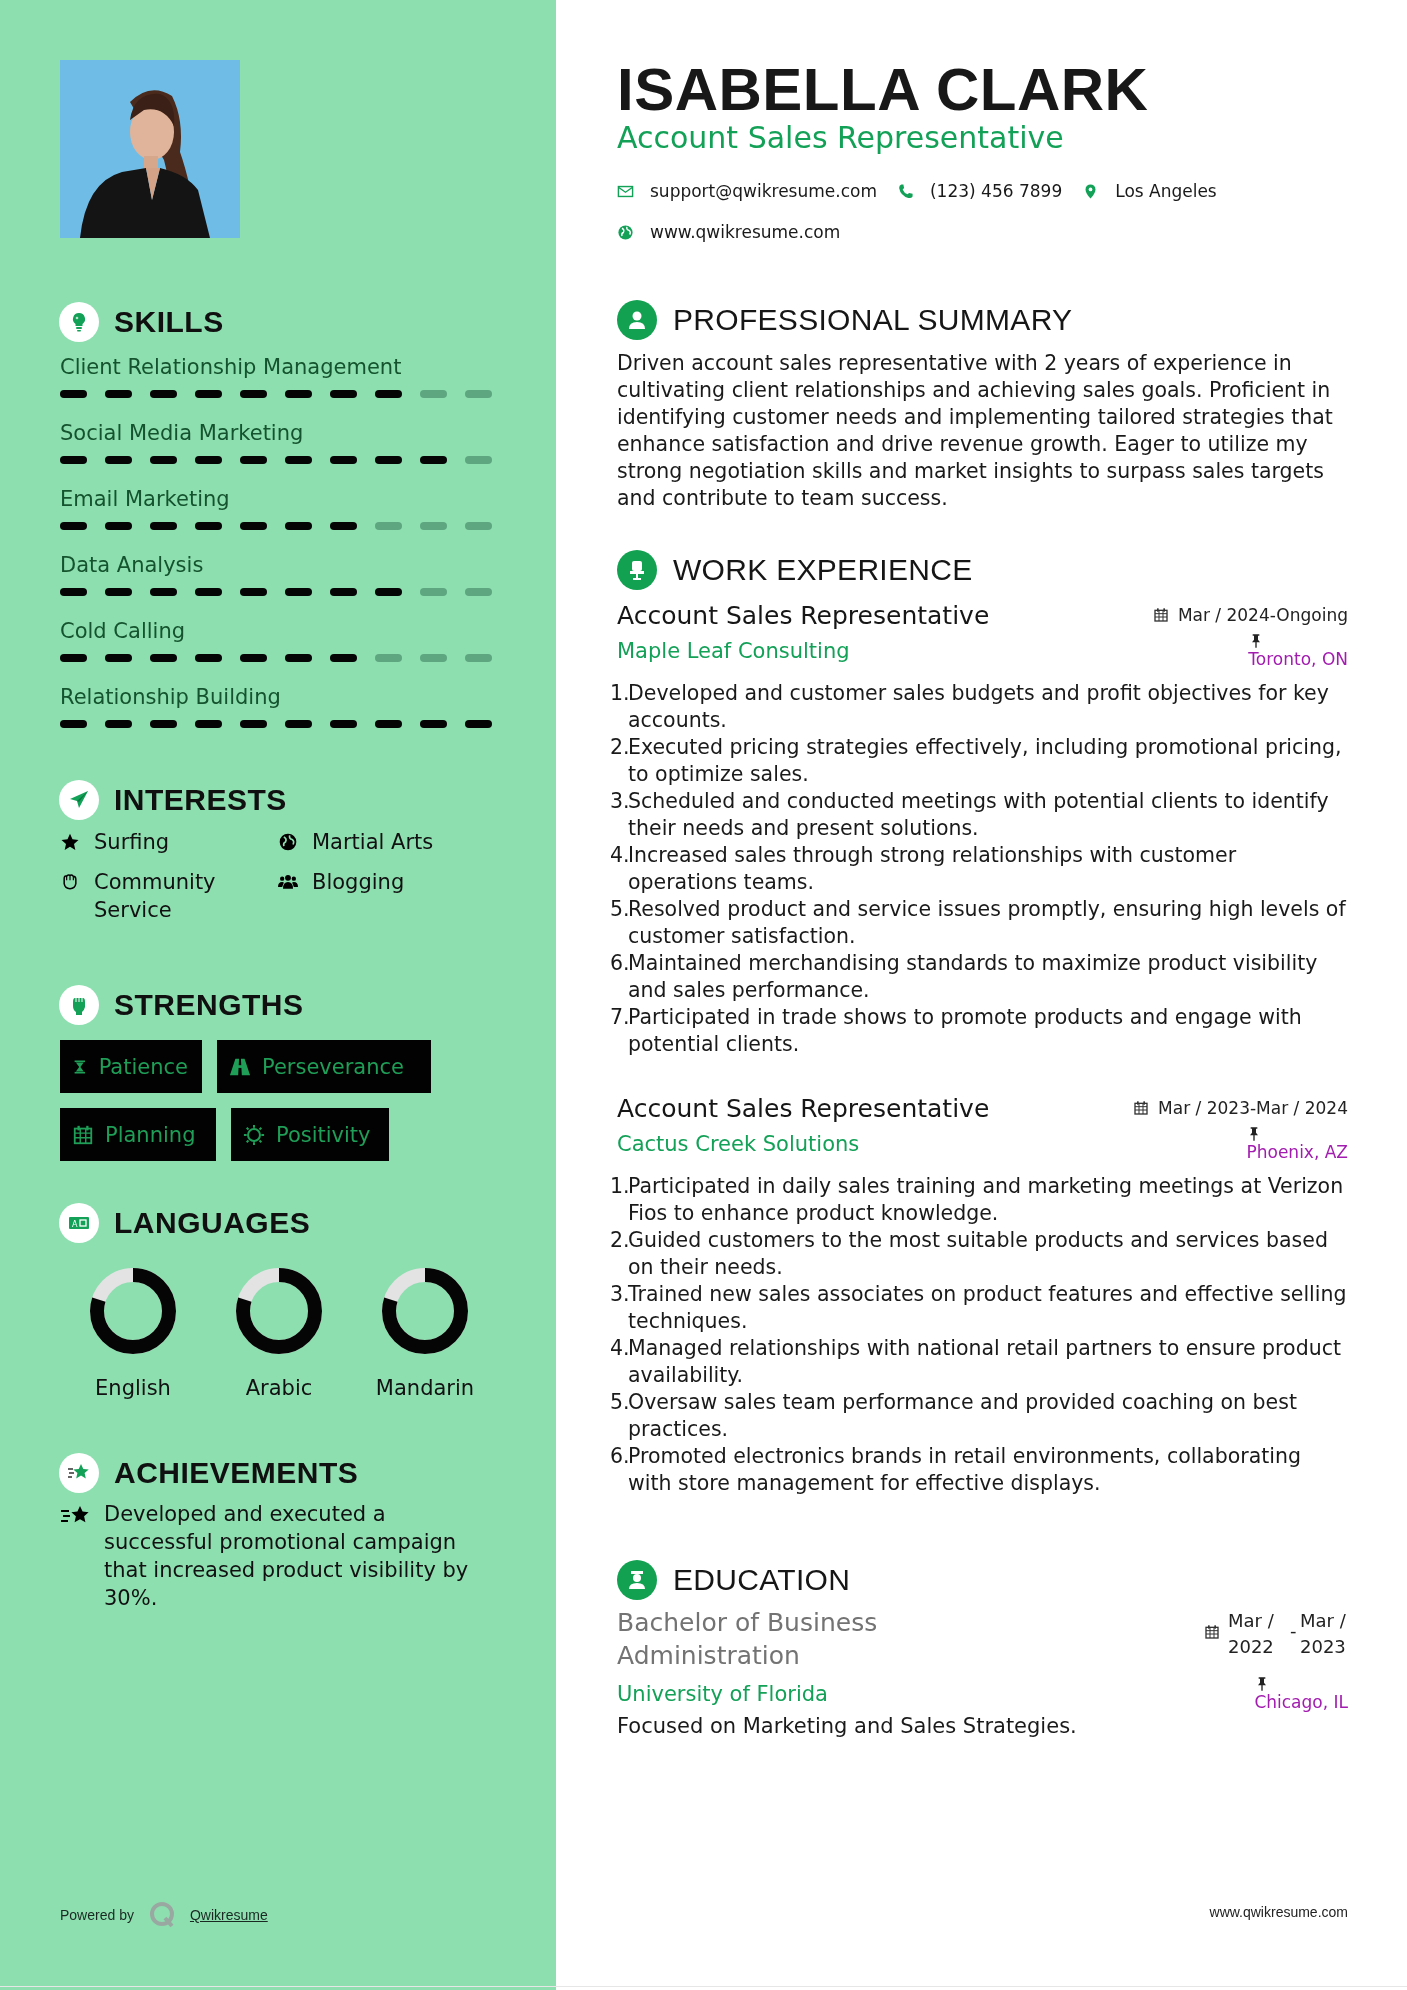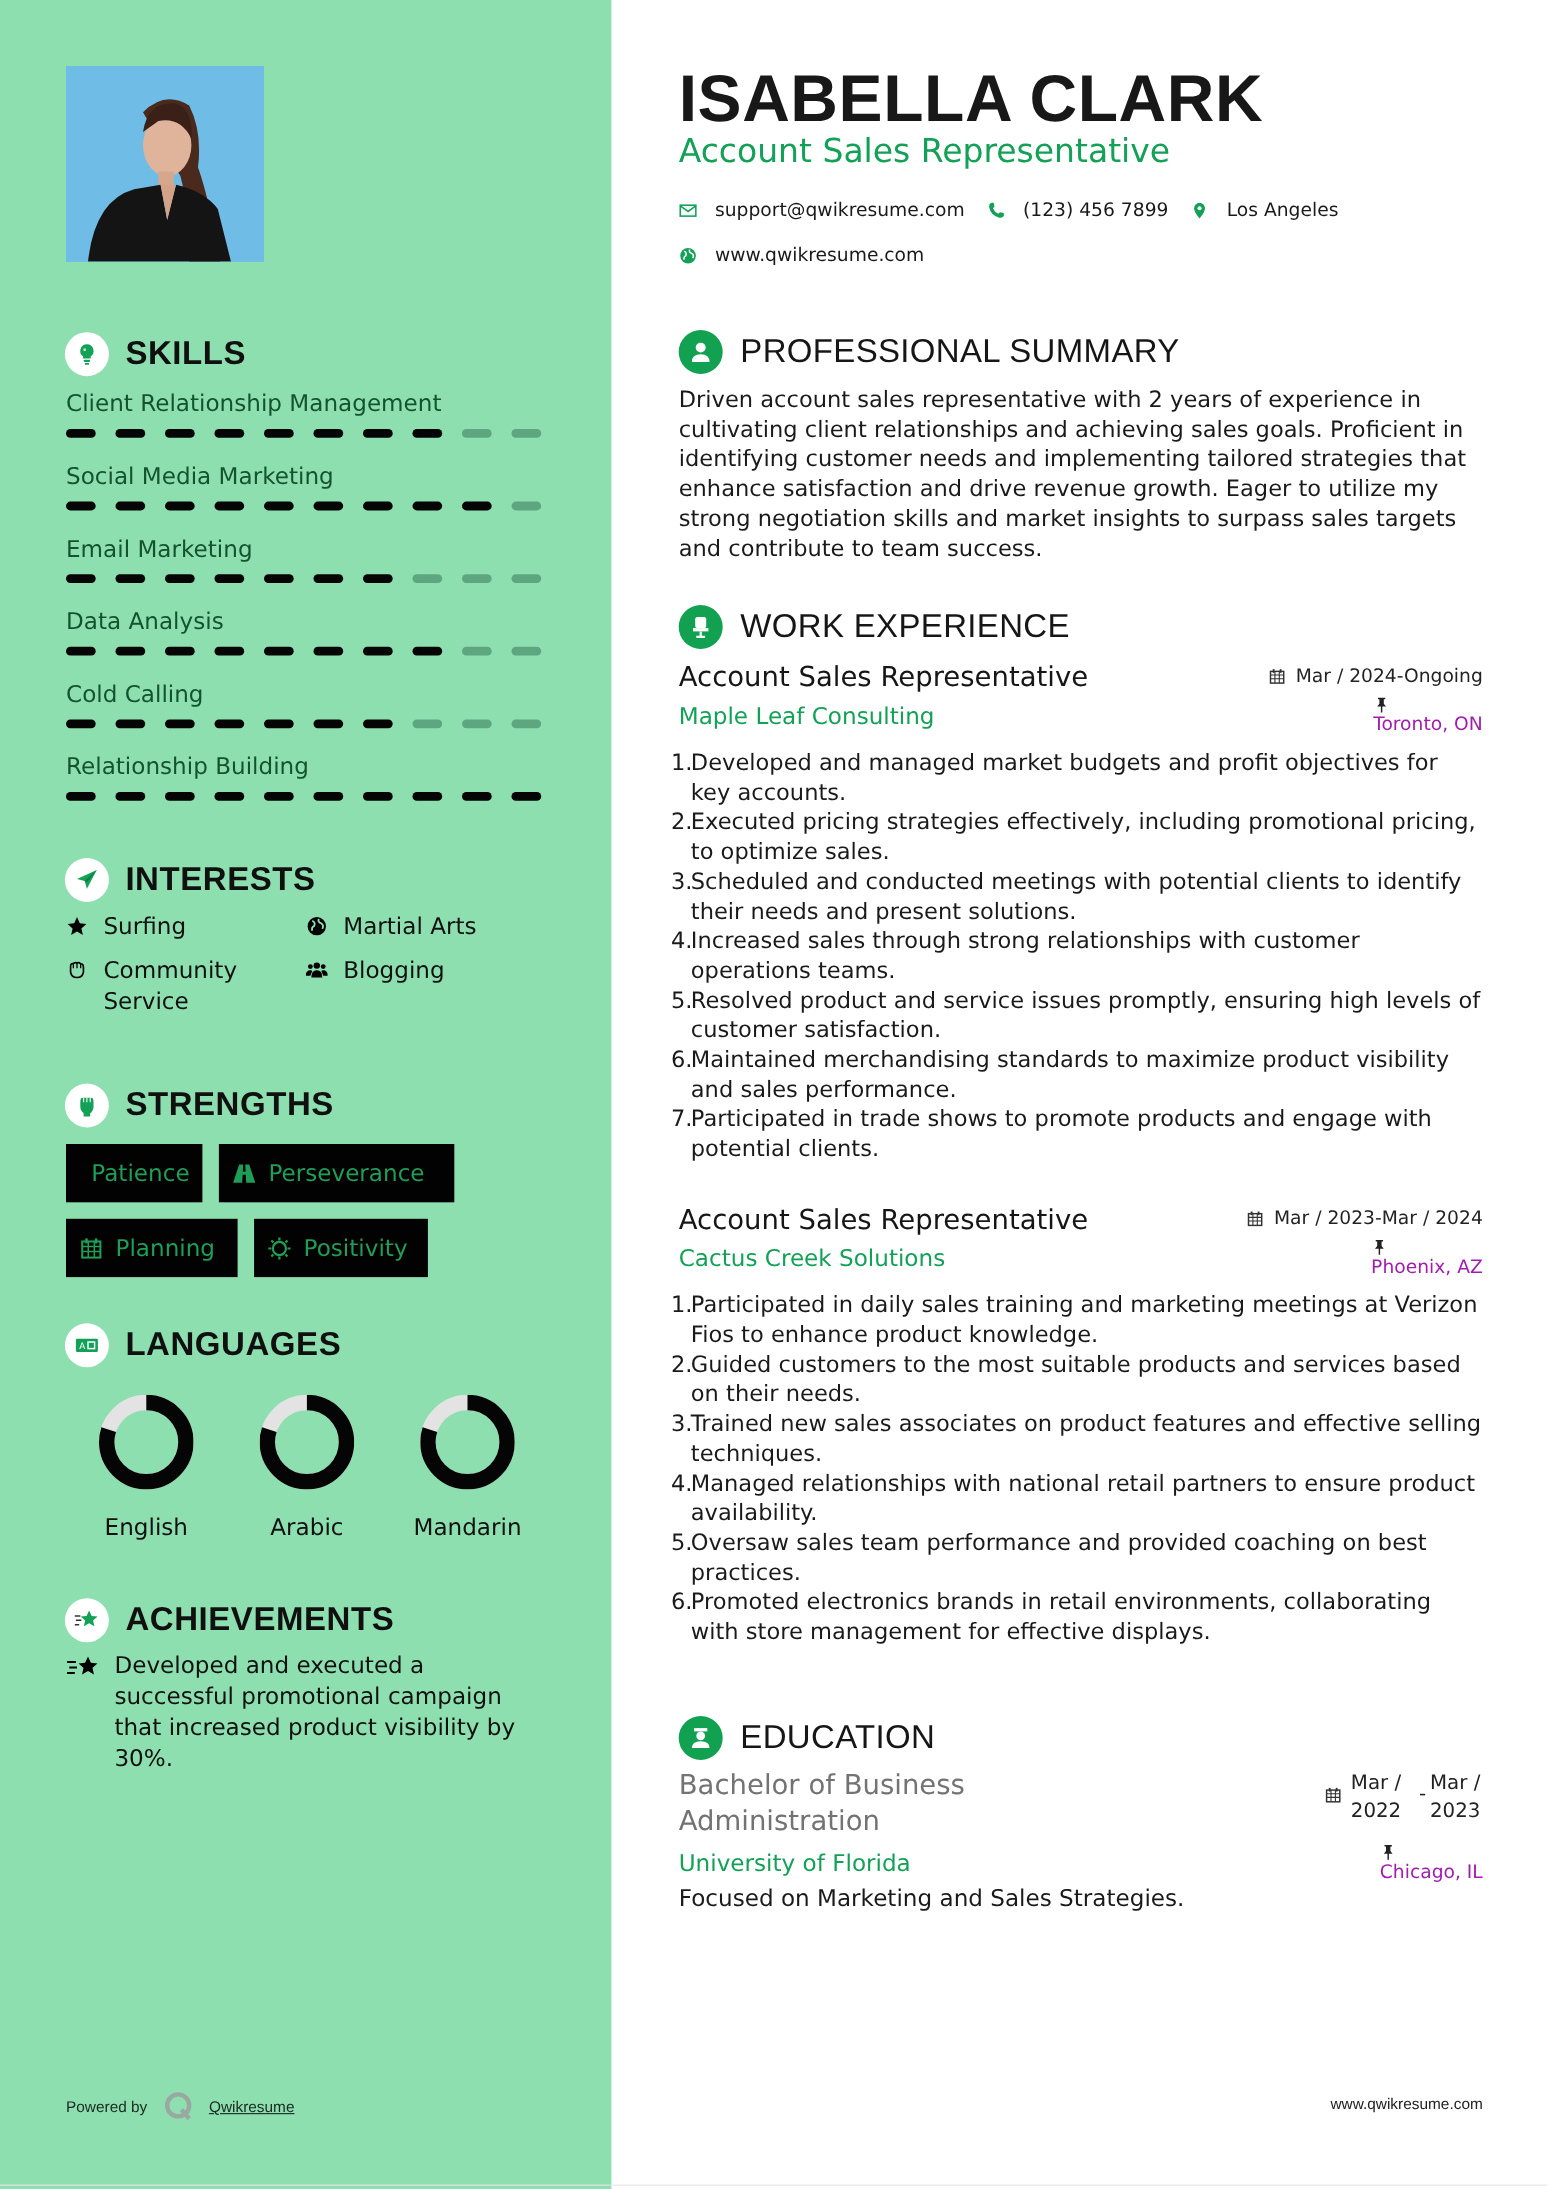--- a/index.html
+++ b/index.html
@@ -267,21 +267,21 @@
   <div class="sec-head" style="top:985px;">
     <div class="sec-icon">
       <svg viewBox="0 0 24 24">
           <path d="M6 9 Q6 5 8 5 L16 5 Q18 5 18 9 L18 14 Q17 18 15 19 L15 22 L9 22 L9 19 Q6 17 6 13 Z" fill="#13a157"></path>
           <path d="M9 5 V9 M12 5 V9 M15 5 V9" stroke="#fff" stroke-width="1"></path>
         </svg>
     </div>
     <span class="sec-title">STRENGTHS</span>
   </div>
   <div class="strengths">
-    <div class="badge" style="width:124px;">
+    <div class="badge" style="width:142px;">
       <svg viewBox="0 0 24 24">
           <rect x="4" y="2" width="16" height="2.5" fill="#1f9e57"></rect>
           <rect x="4" y="19.5" width="16" height="2.5" fill="#1f9e57"></rect>
           <path d="M6 5 H18 L13 12 L18 19 H6 L11 12 Z" fill="#1f9e57"></path>
         </svg>
       <span>Patience</span>
     </div>
     <div class="badge" style="width:214px;">
       <svg viewBox="0 0 24 24">
           <path d="M7 3 H11 L10 21 H1 Z M13 3 H17 L23 21 H14 Z" fill="#1f9e57"></path>
@@ -448,21 +448,21 @@
       <span class="job-loc">
         <svg viewBox="0 0 24 24">
             <path d="M7 2 H17 V4 H15 V10 L18 14 H13 V22 H11 V14 H6 L9 10 V4 H7 Z" fill="#222"></path>
           </svg>
         <span>Toronto, ON</span>
       </span>
     </div>
     <ol class="duties" id="duties-0">
         <li>
           <span class="num">1.</span>
-          <span>Developed and managed market budgets and profit objectives for key accounts.</span>
+          <span>Developed and customer sales budgets and profit objectives for key accounts.</span>
         </li>
         <li>
           <span class="num">2.</span>
           <span>Executed pricing strategies effectively, including promotional pricing, to optimize sales.</span>
         </li>
         <li>
           <span class="num">3.</span>
           <span>Scheduled and conducted meetings with potential clients to identify their needs and present solutions.</span>
         </li>
         <li>

